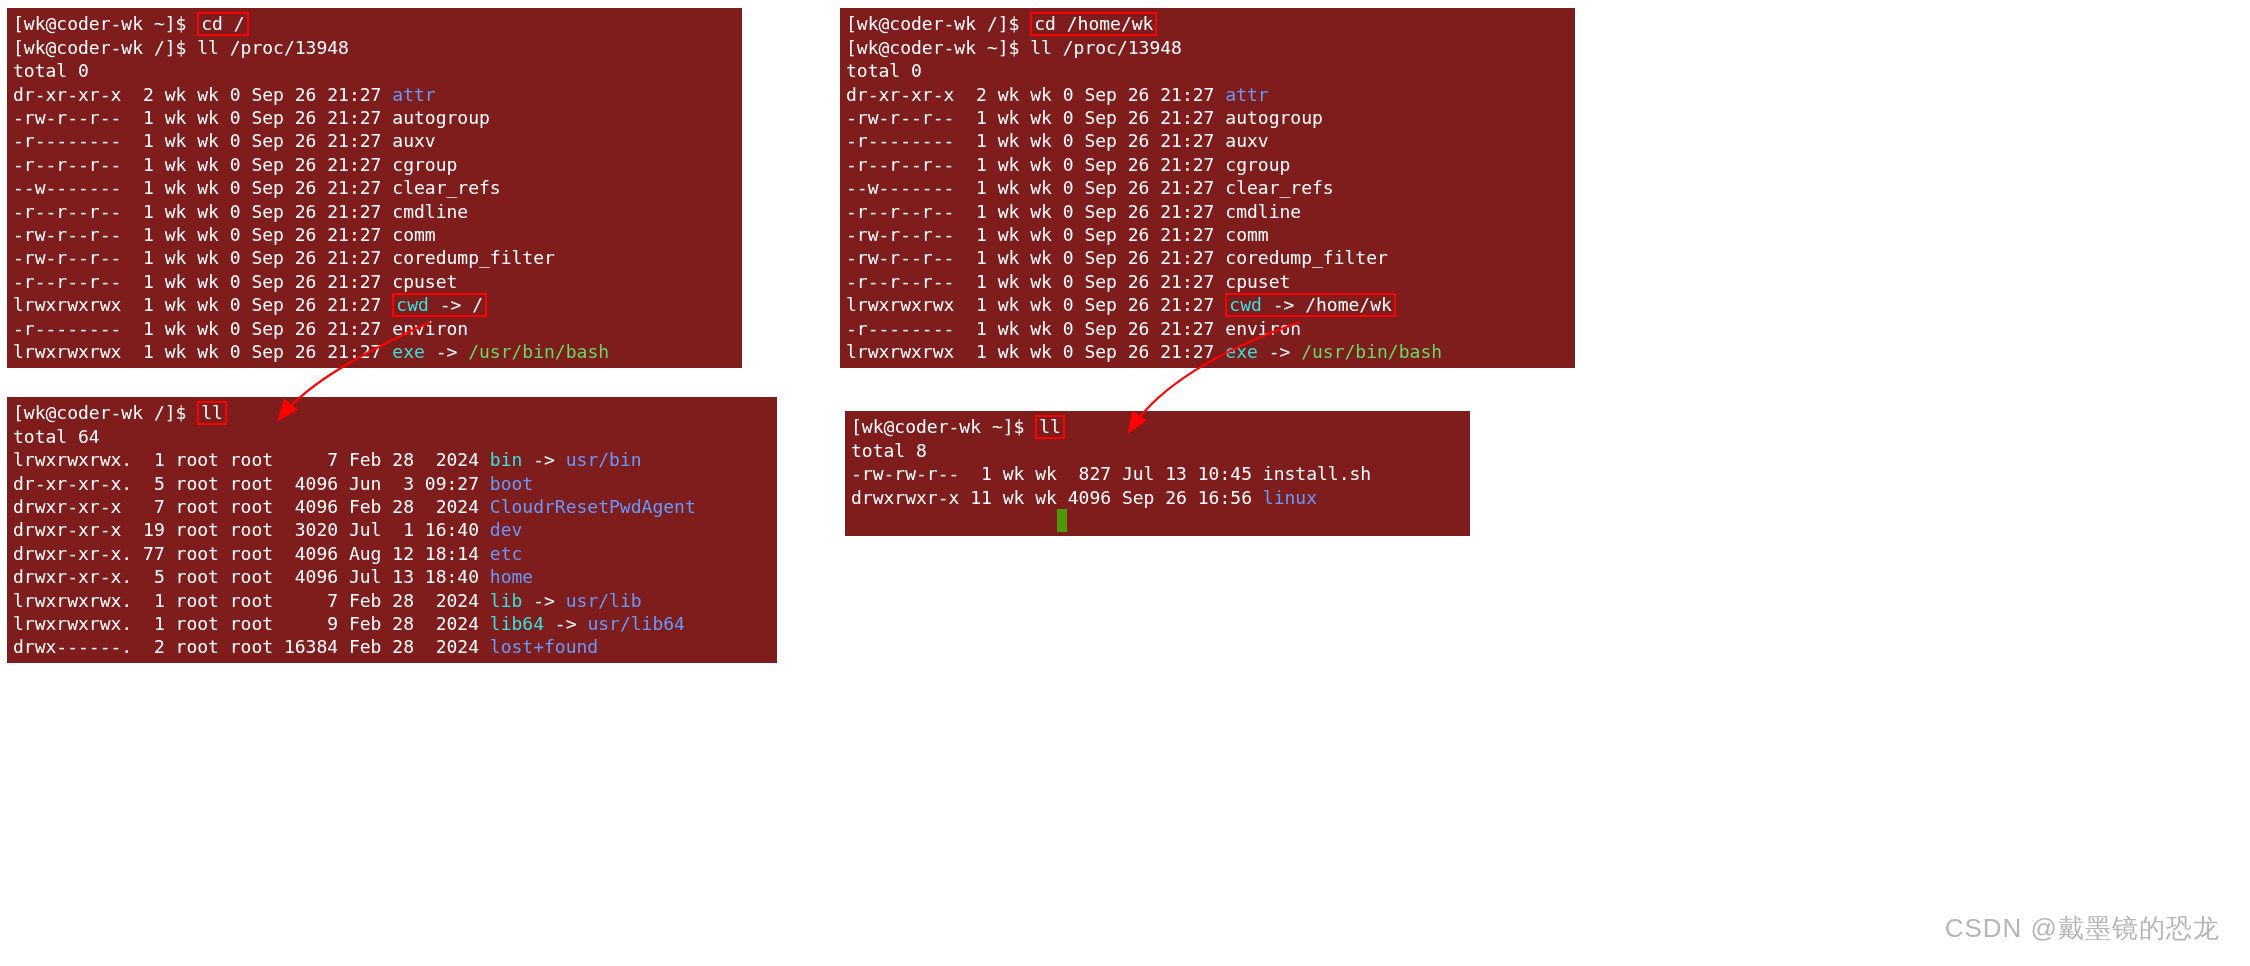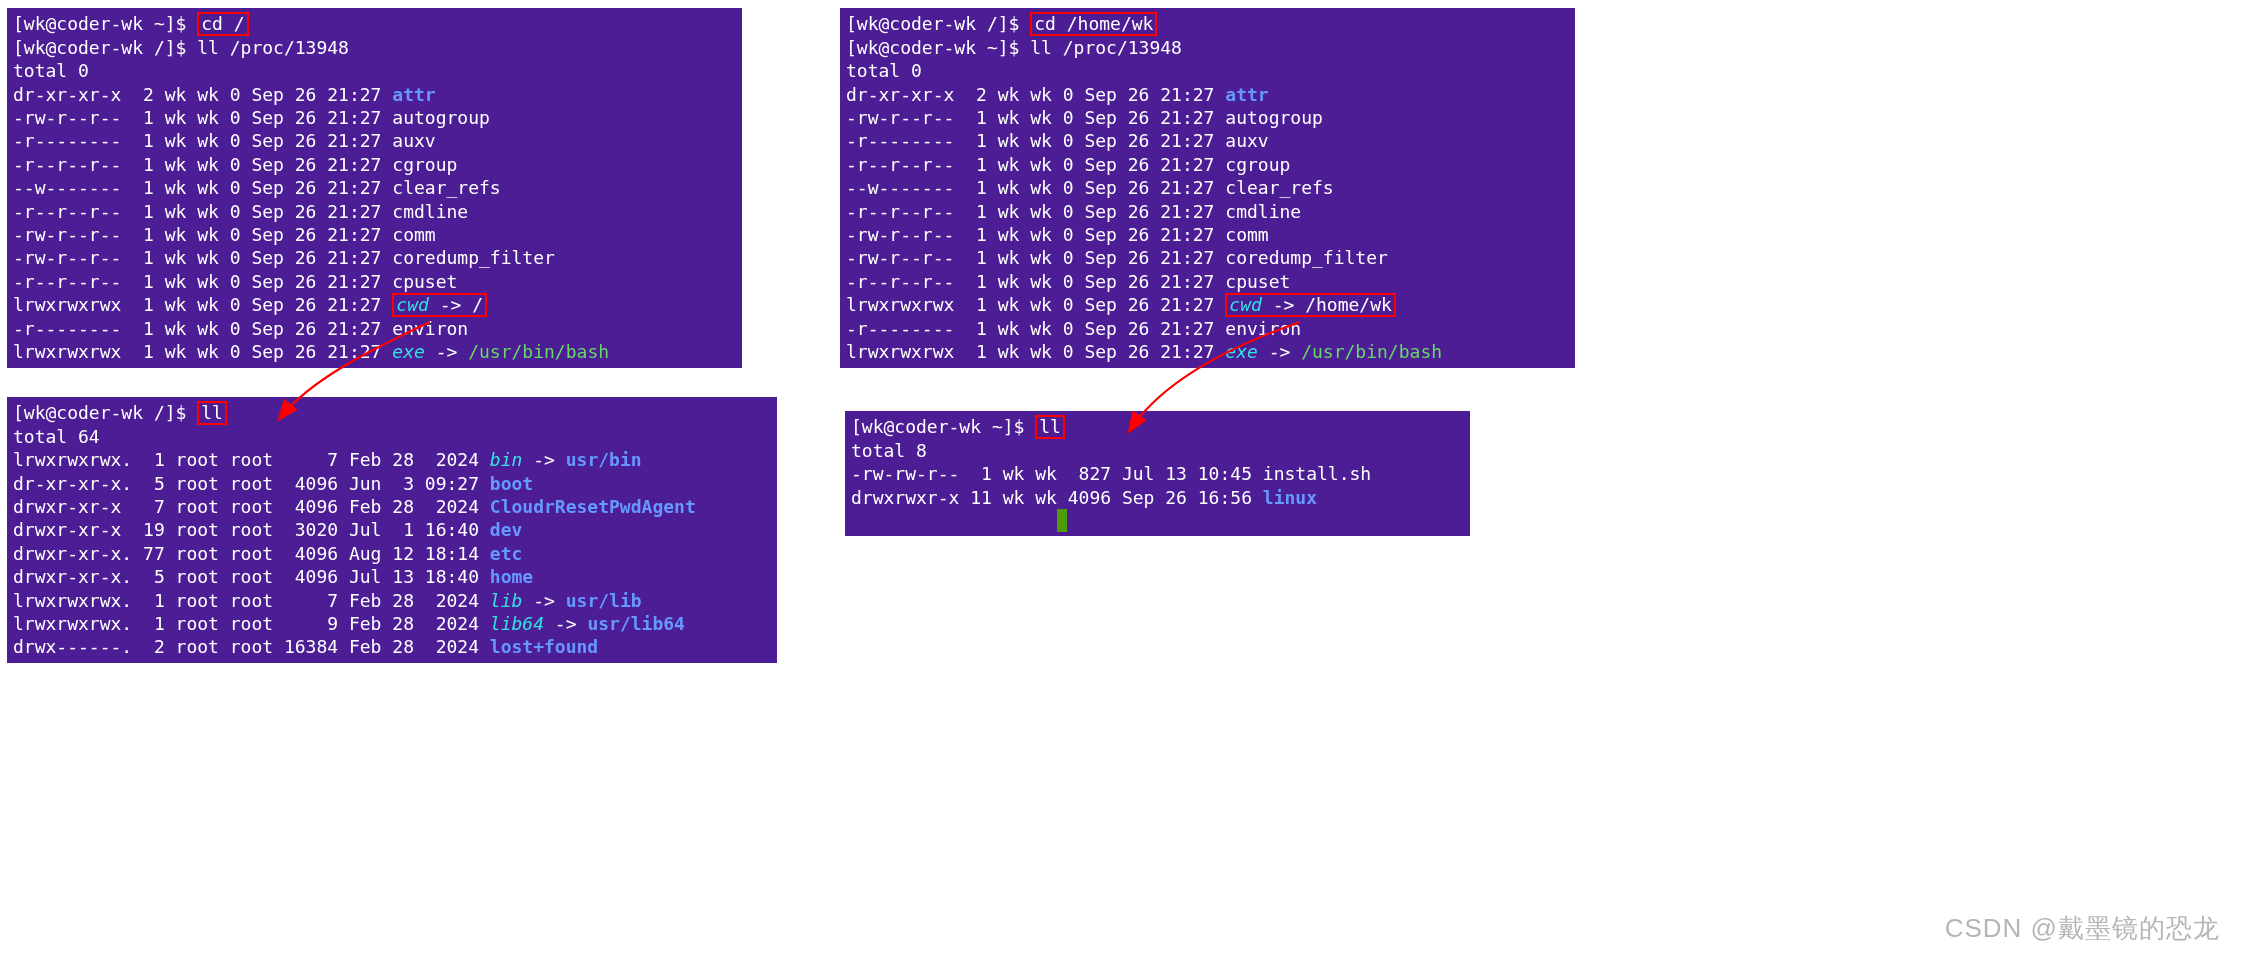--- a/index.html
+++ b/index.html
@@ -7,28 +7,28 @@
     background: #ffffff;
     font-family: "Consolas", "DejaVu Sans Mono", "Courier New", monospace;
     font-size: 18px;
     line-height: 1.30;
     width: 2250px;
     height: 966px;
     position: relative;
   }
   .panel {
     position: absolute;
-    background: #4c1d95;
+    background: #7f1d1d;
     color: #ffffff;
     padding: 4px 6px;
     white-space: pre;
   }
   .prompt-user { color: #ffffff; }
-  .blue  { color: #6699ff; font-weight: bold; }
-  .cyan  { color: #34e2e2; font-style: italic; }
+  .blue  { color: #6699ff; }
+  .cyan  { color: #34e2e2; }
   .green { color: #66d966; font-weight: normal; }
   .arrow-sym { color: #ffffff; }
   .redbox {
     border: 2px solid #ff0000;
     padding: 0 2px;
     display: inline-block;
     line-height: 1.1;
   }
   .arrow {
     position: absolute;

